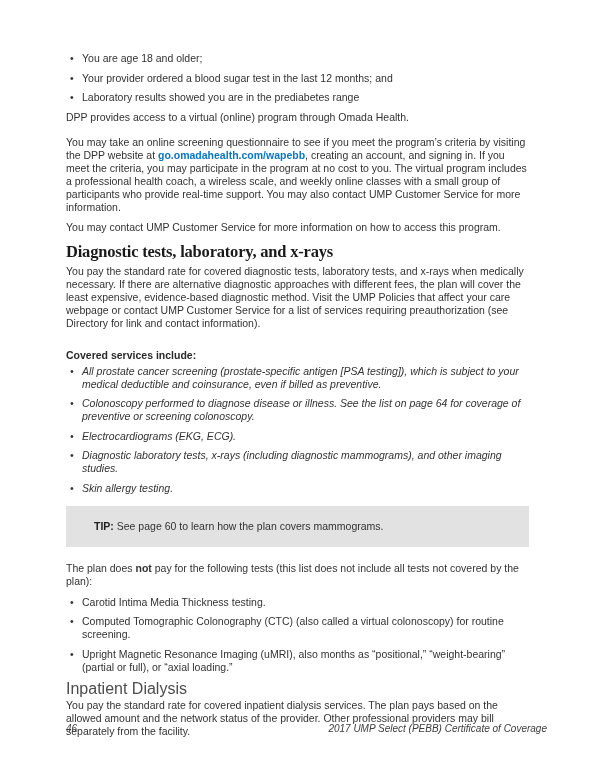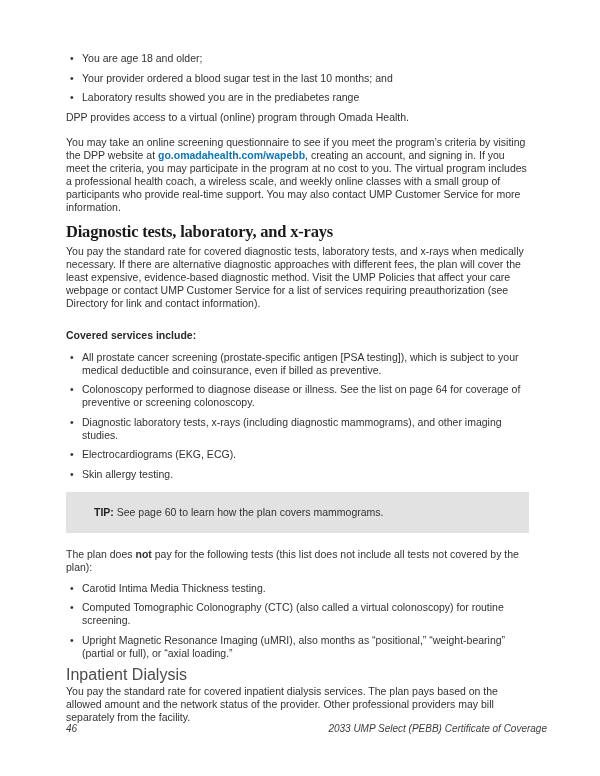--- a/index.html
+++ b/index.html
@@ -41,21 +41,21 @@
   h1.section-heading {
     margin: 8px 0 3px 0;
     font-size: 16.5px;
     line-height: 20px;
     font-weight: bold;
     color: #1a1a1a;
     letter-spacing: -0.2px;
     font-family: Liberation Serif, serif;
   }
   .covered-label { margin-top: 19px; font-weight: bold; color: #2a2a2a; }
-  ul.covered-list { margin-top: 9px; }
+  ul.covered-list { margin-top: 3px; font-style: italic; }
   .tip-box {
     margin-top: 11px;
     background: #e2e2e2;
     padding: 14px 6px 14px 28px;
   }
   .tip-box b { color: #1f1f1f; }
   .para-notpay { margin-top: 15px; margin-bottom: 8px; }
   h1.dialysis-heading { margin-top: 10px; margin-bottom: 0; }
   h2.subsection-heading {
     margin: 4px 0 2px 0;
@@ -77,56 +77,57 @@
     gap: 31px;
   }
 </style>
 </head>
 <body>
 
 <div class="page">
 
   <ul class="bullets-top">
     <li><span>You are age 18 and older;</span></li>
-    <li><span>Your provider ordered a blood sugar test in the last 10 months; and</span></li>
+    <li><span>Your provider ordered a blood sugar test in the last 12 months; and</span></li>
     <li><span>Laboratory results showed you are in the prediabetes range</span></li>
   </ul>
 
   <p class="para-dpp">DPP provides access to a virtual (online) program through Omada Health.</p>
 
   <p class="para-screening"><span>You may take an online screening questionnaire to see if you meet the program’s criteria by visiting the DPP website at </span><a href="#" class="doc-link">go.omadahealth.com/wapebb</a><span>, creating an account, and signing in. If you meet the criteria, you may participate in the program at no cost to you. The virtual program includes a professional health coach, a wireless scale, and weekly online classes with a small group of participants who provide real-time support. You may also contact UMP Customer Service for more information.</span></p>
 
+  <p class="para-contact">You may contact UMP Customer Service for more information on how to access this program.</p>
 
   <h1 class="section-heading">Diagnostic tests, laboratory, and x-rays</h1>
 
   <p>You pay the standard rate for covered diagnostic tests, laboratory tests, and x-rays when medically necessary. If there are alternative diagnostic approaches with different fees, the plan will cover the least expensive, evidence-based diagnostic method. Visit the UMP Policies that affect your care webpage or contact UMP Customer Service for a list of services requiring preauthorization (see Directory for link and contact information).</p>
 
   <p class="covered-label">Covered services include:</p>
 
   <ul class="covered-list">
     <li><span>All prostate cancer screening (prostate-specific antigen [PSA testing]), which is subject to your medical deductible and coinsurance, even if billed as preventive.</span></li>
     <li><span>Colonoscopy performed to diagnose disease or illness. See the list on page 64 for coverage of preventive or screening colonoscopy.</span></li>
+    <li><span>Electrocardiograms (EKG, ECG).</span></li>
     <li><span>Diagnostic laboratory tests, x-rays (including diagnostic mammograms), and other imaging studies.</span></li>
-    <li><span>Electrocardiograms (EKG, ECG).</span></li>
     <li><span>Skin allergy testing.</span></li>
   </ul>
 
   <div class="tip-box"><b>TIP:</b><span> See page 60 to learn how the plan covers mammograms.</span></div>
 
   <p class="para-notpay"><span>The plan does </span><b>not</b><span> pay for the following tests (this list does not include all tests not covered by the plan):</span></p>
 
   <ul class="notpay-list">
     <li><span>Carotid Intima Media Thickness testing.</span></li>
     <li><span>Computed Tomographic Colonography (CTC) (also called a virtual colonoscopy) for routine screening.</span></li>
     <li><span>Upright Magnetic Resonance Imaging (uMRI), also months as “positional,” “weight-bearing” (partial or full), or “axial loading.”</span></li>
   </ul>
 
 
   <h2 class="subsection-heading">Inpatient Dialysis</h2>
 
   <p>You pay the standard rate for covered inpatient dialysis services. The plan pays based on the allowed amount and the network status of the provider. Other professional providers may bill separately from the facility.</p>
 
   <div class="footer">
     <span>46</span>
-    <span>2033 UMP Select (PEBB) Certificate of Coverage</span>
+    <span>2017 UMP Select (PEBB) Certificate of Coverage</span>
   </div>
 
 </div>
 
 </body></html>

